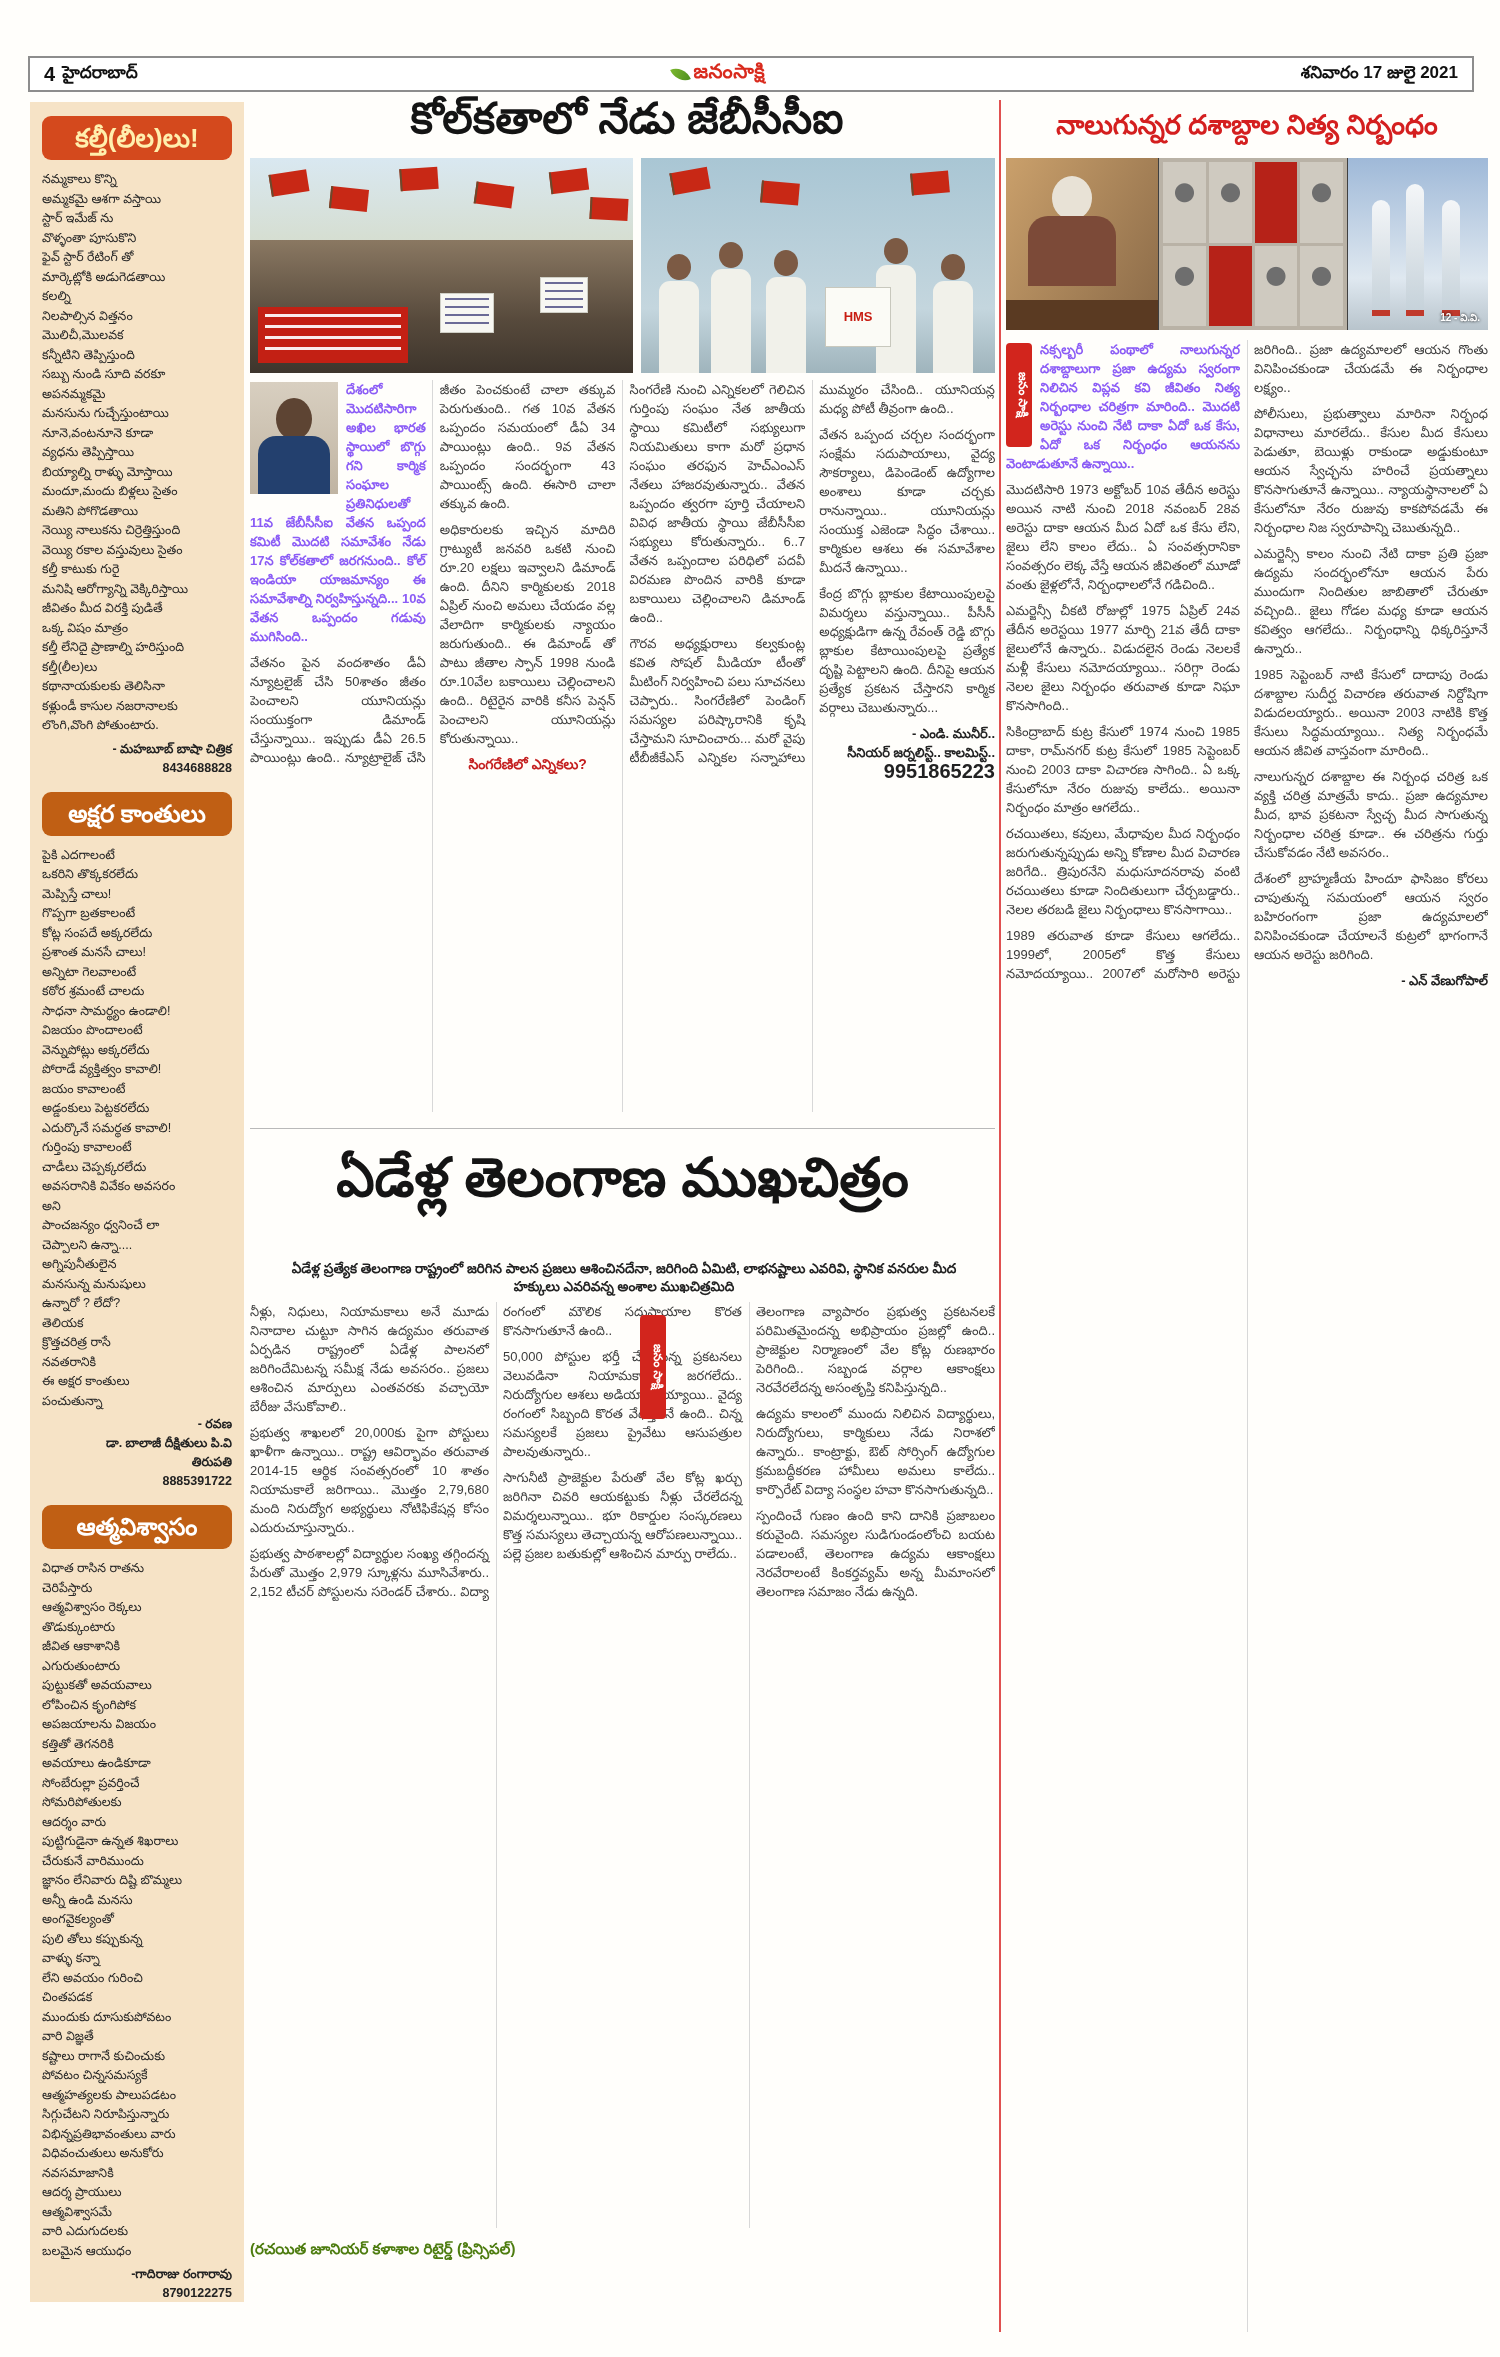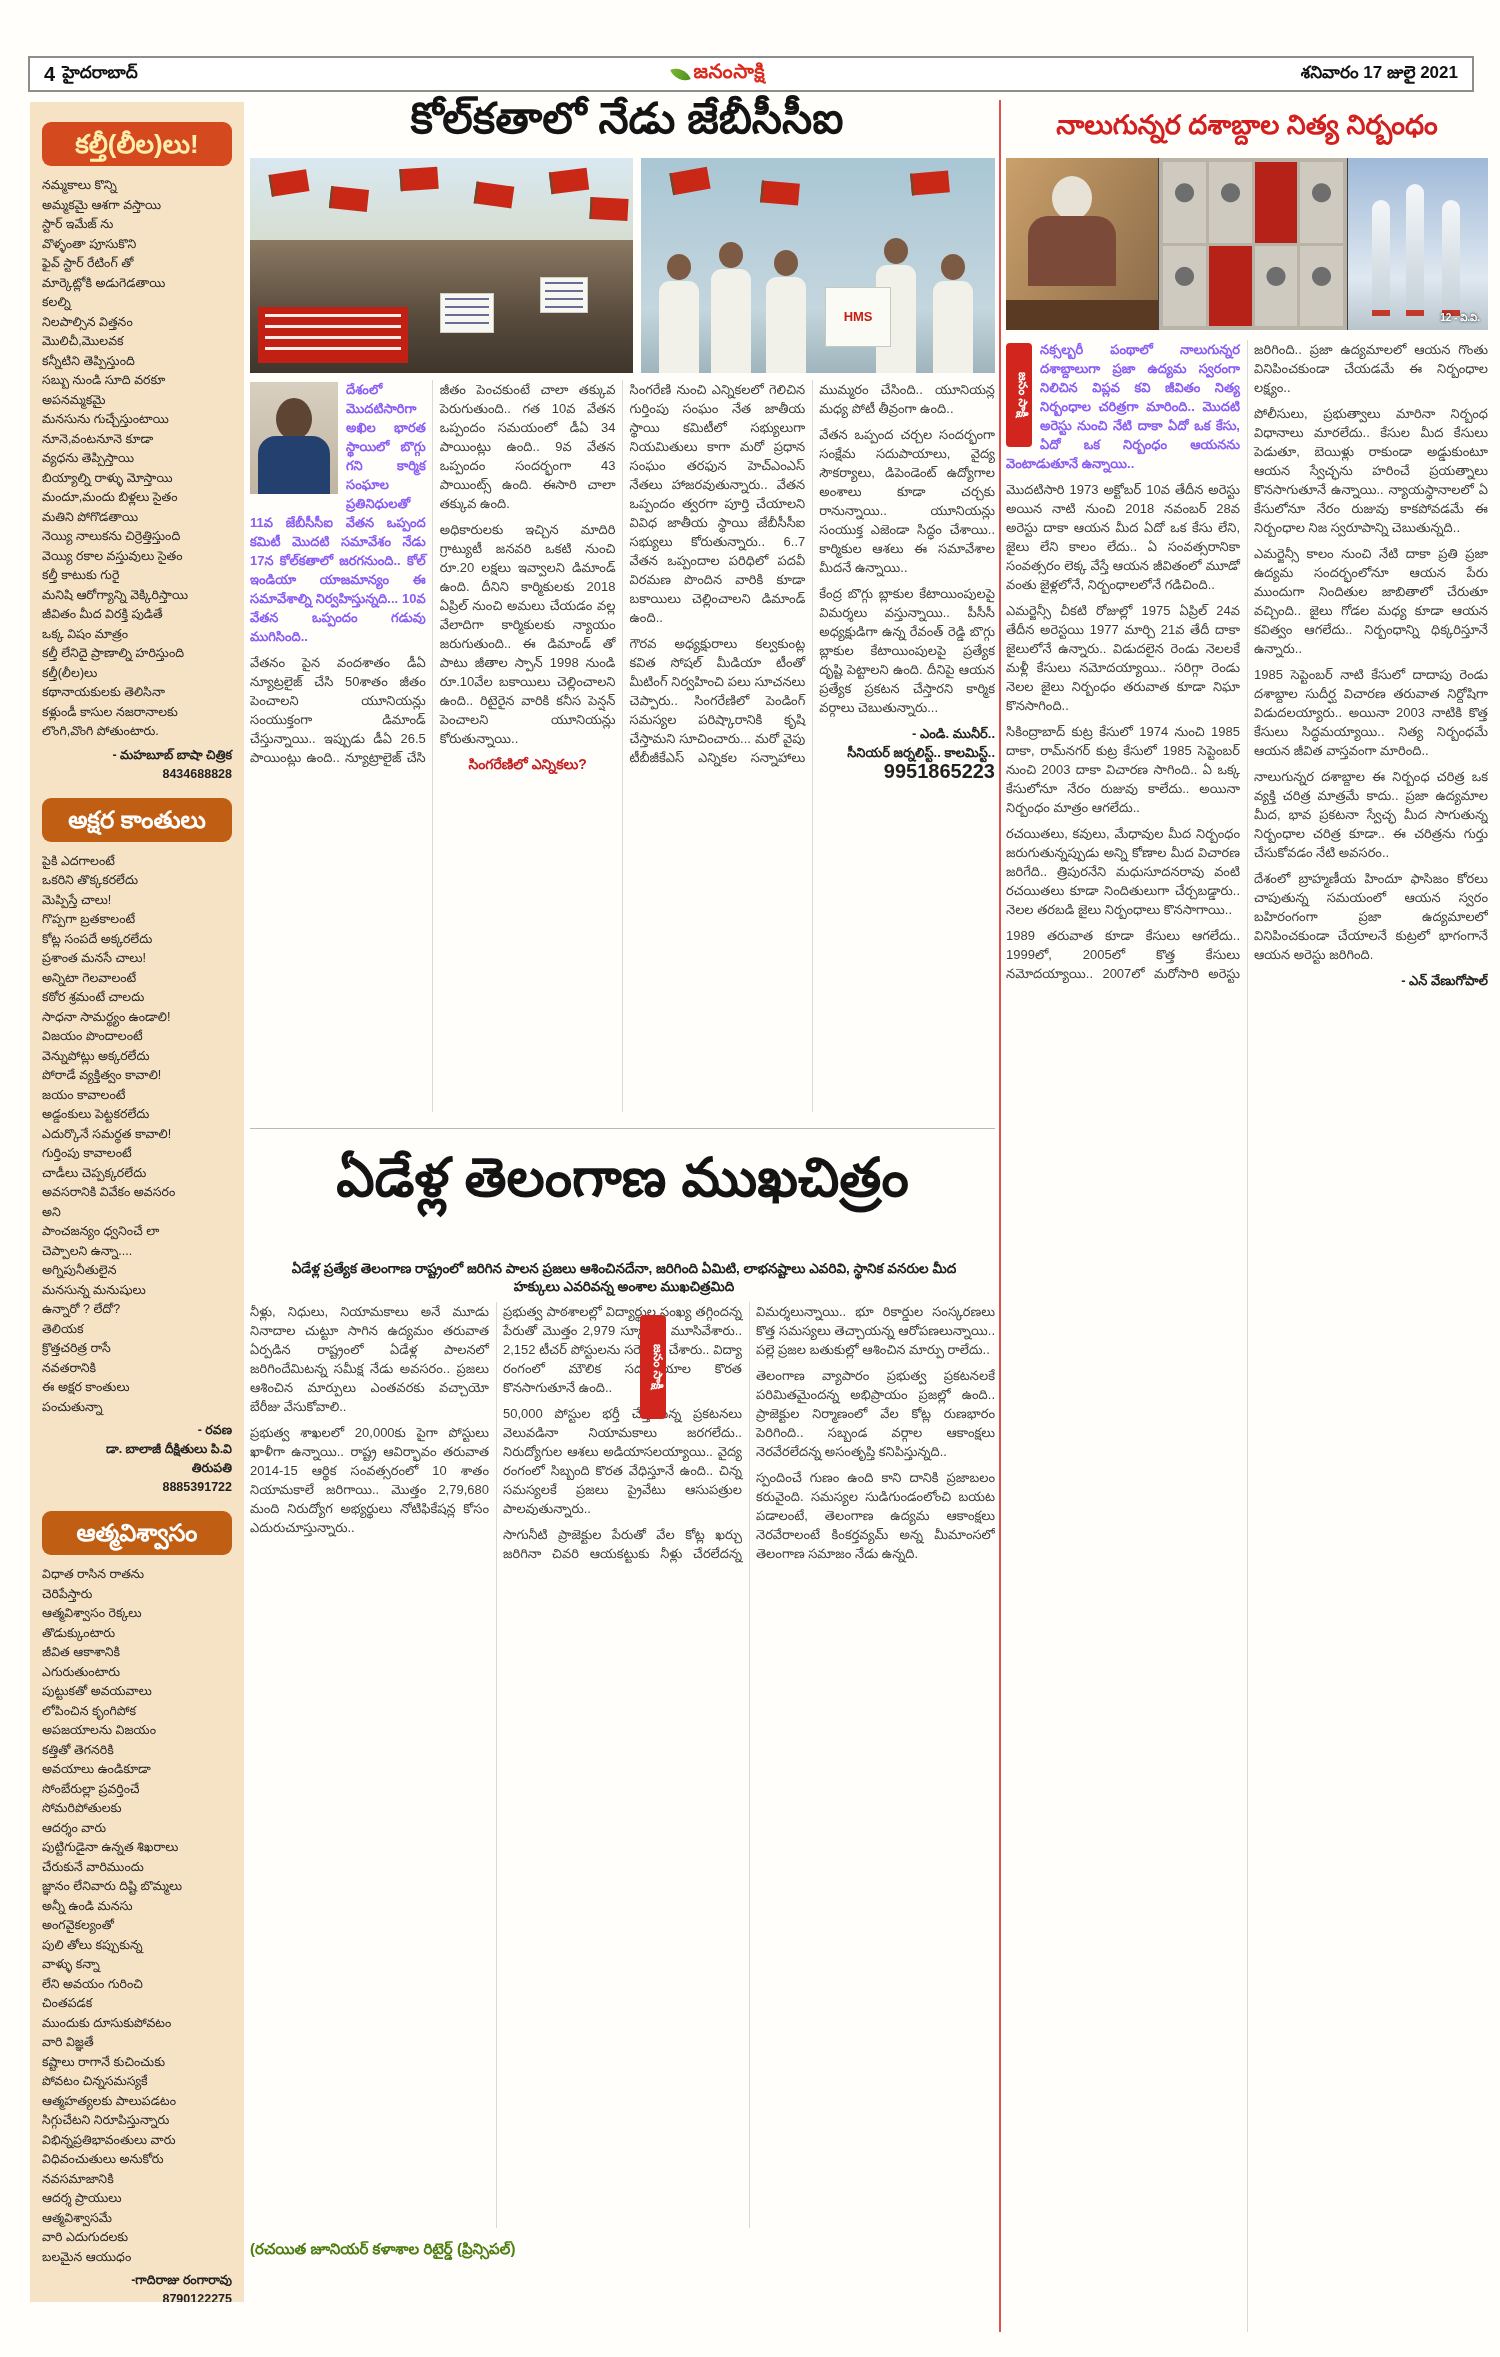--- a/index.html
+++ b/index.html
@@ -13,21 +13,21 @@
   .h-left{font-size:17px;font-weight:bold;color:#111;display:flex;gap:7px;align-items:center;}
   .h-left .pgno{font-size:20px;}
   .h-center{display:flex;align-items:center;gap:5px;}
   .leaf{width:15px;height:17px;background:linear-gradient(135deg,#7cb82f,#4d8f1e);
         border-radius:0 100% 0 100%;transform:rotate(-25deg);display:inline-block;}
   .mast{color:#d92b1e;font-weight:bold;font-size:20px;letter-spacing:.5px;}
   .h-right{font-size:17px;font-weight:bold;color:#111;}
 
   
   .sidebar{position:absolute;left:30px;top:102px;width:214px;height:2200px;
-           background:#f6e3c6;box-sizing:border-box;padding:16px 12px;overflow:hidden;}
+           background:#f6e3c6;box-sizing:border-box;padding:10px 12px;overflow:hidden;}
   .side-head{height:44px;line-height:44px;text-align:center;font-weight:bold;font-size:24px;
              border-radius:9px;margin:4px 0 10px;color:#fff;background:#c05f14;}
   .side-head.kalthi{background:#d4491d;color:#ffefad;font-size:26px;}
   .poem{font-size:12.5px;line-height:19.5px;color:#262626;font-weight:500;}
   .pline{white-space:nowrap;overflow:hidden;}
   .credits{margin:4px 0 14px;}
   .cred{font-size:12.5px;line-height:19px;font-weight:bold;color:#222;text-align:right;}
 
   
   .cols{position:absolute;box-sizing:border-box;font-size:13px;line-height:19px;
@@ -304,20 +304,21 @@
   <div class="mid-headline">ఏడేళ్ల తెలంగాణ ముఖచిత్రం</div>
   <div class="mid-intro">ఏడేళ్ల ప్రత్యేక తెలంగాణ రాష్ట్రంలో జరిగిన పాలన ప్రజలు ఆశించినదేనా, జరిగింది ఏమిటి, లాభనష్టాలు ఎవరివి, స్థానిక వనరుల మీద హక్కులు ఎవరివన్న అంశాల ముఖచిత్రమిది</div>
   <div class="vtag abs">జనం సాక్షి</div>
   <div class="cols" style="left:250px;top:1302px;width:745px;height:926px;column-count:3;">
       <div class="para">నీళ్లు, నిధులు, నియామకాలు అనే మూడు నినాదాల చుట్టూ సాగిన ఉద్యమం తరువాత ఏర్పడిన రాష్ట్రంలో ఏడేళ్ల పాలనలో జరిగిందేమిటన్న సమీక్ష నేడు అవసరం.. ప్రజలు ఆశించిన మార్పులు ఎంతవరకు వచ్చాయో బేరీజు వేసుకోవాలి..</div>
       <div class="para">ప్రభుత్వ శాఖలలో 20,000కు పైగా పోస్టులు ఖాళీగా ఉన్నాయి.. రాష్ట్ర ఆవిర్భావం తరువాత 2014-15 ఆర్థిక సంవత్సరంలో 10 శాతం నియామకాలే జరిగాయి.. మొత్తం 2,79,680 మంది నిరుద్యోగ అభ్యర్థులు నోటిఫికేషన్ల కోసం ఎదురుచూస్తున్నారు..</div>
       <div class="para">ప్రభుత్వ పాఠశాలల్లో విద్యార్థుల సంఖ్య తగ్గిందన్న పేరుతో మొత్తం 2,979 స్కూళ్లను మూసివేశారు.. 2,152 టీచర్ పోస్టులను సరెండర్ చేశారు.. విద్యా రంగంలో మౌలిక సదుపాయాల కొరత కొనసాగుతూనే ఉంది..</div>
       <div class="para">50,000 పోస్టుల భర్తీ చేస్తామన్న ప్రకటనలు వెలువడినా నియామకాలు జరగలేదు.. నిరుద్యోగుల ఆశలు అడియాసలయ్యాయి.. వైద్య రంగంలో సిబ్బంది కొరత వేధిస్తూనే ఉంది.. చిన్న సమస్యలకే ప్రజలు ప్రైవేటు ఆసుపత్రుల పాలవుతున్నారు..</div>
       <div class="para">సాగునీటి ప్రాజెక్టుల పేరుతో వేల కోట్ల ఖర్చు జరిగినా చివరి ఆయకట్టుకు నీళ్లు చేరలేదన్న విమర్శలున్నాయి.. భూ రికార్డుల సంస్కరణలు కొత్త సమస్యలు తెచ్చాయన్న ఆరోపణలున్నాయి.. పల్లె ప్రజల బతుకుల్లో ఆశించిన మార్పు రాలేదు..</div>
       <div class="para">తెలంగాణ వ్యాపారం ప్రభుత్వ ప్రకటనలకే పరిమితమైందన్న అభిప్రాయం ప్రజల్లో ఉంది.. ప్రాజెక్టుల నిర్మాణంలో వేల కోట్ల రుణభారం పెరిగింది.. సబ్బండ వర్గాల ఆకాంక్షలు నెరవేరలేదన్న అసంతృప్తి కనిపిస్తున్నది..</div>
+      <div class="para">ఉద్యమ కాలంలో ముందు నిలిచిన విద్యార్థులు, నిరుద్యోగులు, కార్మికులు నేడు నిరాశలో ఉన్నారు.. కాంట్రాక్టు, ఔట్ సోర్సింగ్ ఉద్యోగుల క్రమబద్ధీకరణ హామీలు అమలు కాలేదు.. కార్పొరేట్ విద్యా సంస్థల హవా కొనసాగుతున్నది..</div>
       <div class="para">స్పందించే గుణం ఉంది కాని దానికి ప్రజాబలం కరువైంది. సమస్యల సుడిగుండంలోంచి బయట పడాలంటే, తెలంగాణ ఉద్యమ ఆకాంక్షలు నెరవేరాలంటే కింకర్తవ్యమ్ అన్న మీమాంసలో తెలంగాణ సమాజం నేడు ఉన్నది.</div>
     </div>
   <div class="byline-center" style="position:absolute;left:250px;top:2240px;width:745px;">(రచయిత జూనియర్ కళాశాల రిటైర్డ్ (ప్రిన్సిపల్)</div>
 
   <div class="vdivider"></div>
 
   <div class="right-headline">నాలుగున్నర దశాబ్దాల నిత్య నిర్బంధం</div>
 
   <div class="collage">
     <div class="c-left">

